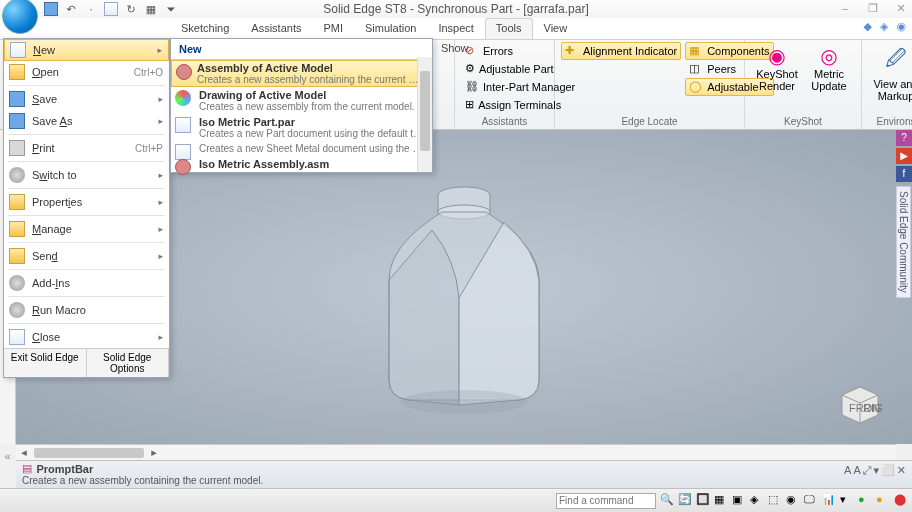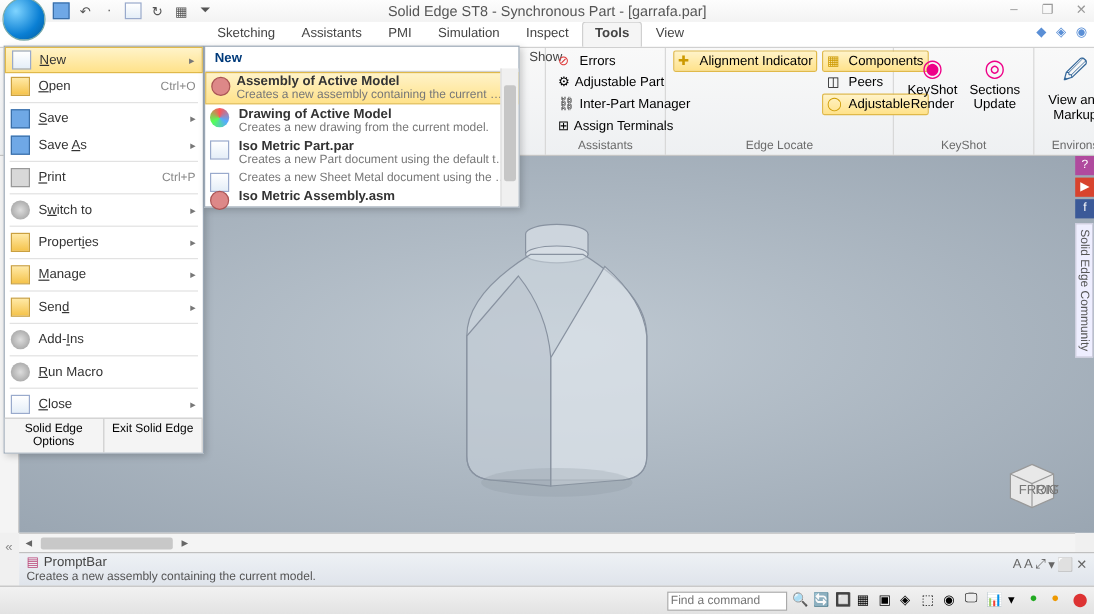--- a/index.html
+++ b/index.html
@@ -8,21 +8,21 @@
 .titlebar { height:18px; background:linear-gradient(#fdfdfd,#f3f3f3); display:flex; align-items:center; position:relative; }
 .app-btn { width:36px; height:36px; position:absolute; left:2px; top:-2px; z-index:50; border-radius:50%; background:radial-gradient(circle at 30% 30%, #7fd4ff, #0a7fd4 60%, #045a9a); border:1px solid #7aa; }
 .qat { margin-left:44px; display:flex; gap:6px; align-items:center; }
 .qat-ic { width:14px; height:14px; display:flex; align-items:center; justify-content:center; color:#555; }
 .title { position:absolute; left:0; right:0; text-align:center; color:#555; font-size:12px; pointer-events:none; }
 .win-controls { position:absolute; right:4px; top:2px; display:flex; gap:14px; color:#999; }
 .win-controls span { width:14px; text-align:center; }
 
 .ribbon-tabs { height:22px; background:#fff; border-bottom:1px solid #d0d0d0; display:flex; padding-left:170px; gap:0; }
 .tab { padding:3px 10px 0; color:#444; border:1px solid transparent; border-bottom:none; }
-.tab.active { background:#f5f5f5; border-color:#d0d0d0; border-radius:3px 3px 0 0;font-weight:bold; }
+.tab.active { background:#f5f5f5; border-color:#d0d0d0; border-radius:3px 3px 0 0; }
 .rib-mini { position:absolute; right:6px; top:20px; display:flex; gap:8px; color:#5a8fd6; }
 
 .ribbon { height:90px; background:linear-gradient(#f9f9f9,#eef0f2); border-bottom:1px solid #c5c5c5; display:flex; padding-left:435px; }
 .rgroup { border-right:1px solid #d8d8d8; padding:2px 6px; display:flex; flex-direction:column; }
 .rgroup-title { text-align:center; color:#6a6a6a; font-size:10px; margin-top:auto; padding-top:2px; }
 .rrow { display:flex; align-items:center; gap:4px; padding:1px 3px; border:1px solid transparent; border-radius:2px; white-space:nowrap; }
 .rrow.hl { background:linear-gradient(#fff3c9,#ffe28a); border:1px solid #e0b94a; }
 .rcol { display:flex; flex-direction:column; align-items:center; padding:2px 4px; }
 .rI { width:14px; height:14px; display:inline-block; }
 
@@ -48,21 +48,21 @@
 .smi-ic { position:absolute; left:4px; top:3px; width:16px; height:16px; }
 .sub-sb { position:absolute; right:0; top:18px; bottom:0; width:15px; background:#f0f0f0; border-left:1px solid #ddd; }
 .sub-sb .th { position:absolute; left:2px; right:2px; top:14px; height:80px; background:#c6c6c6; border-radius:2px; }
 
 
 .viewport { position:absolute; left:16px; right:0; top:130px; bottom:68px; background:radial-gradient(ellipse at center,#bfc9d2,#9aa6b2); }
 .vp-vbar { position:absolute; left:0; top:130px; bottom:68px; width:16px; background:#f4f4f4; border-right:1px solid #ccc; }
 .vp-hbar { position:absolute; left:16px; right:16px; bottom:52px; height:16px; background:#f4f4f4; border-top:1px solid #ccc; display:flex; align-items:center; }
 .vp-hbar .a { width:16px; text-align:center; color:#666; }
 .prompt { position:absolute; left:16px; right:0; bottom:24px; height:28px; background:linear-gradient(#eef1f5,#dfe4eb); border-top:1px solid #c0c0c0; padding:1px 6px; }
-.prompt-title { font-weight:400; color:#444; font-size:11px; }
+.prompt-title { font-weight:700; color:#444; font-size:11px; }
 .prompt-sub { color:#555; font-size:10px; }
 .prompt-r { position:absolute; right:6px; top:3px; display:flex; gap:2px; color:#666; font-size:10px; }
 .statusbar { position:absolute; left:0; right:0; bottom:0; height:24px; background:linear-gradient(#f2f2f2,#e2e2e2); border-top:1px solid #c0c0c0; display:flex; align-items:center; }
 .stat-center { position:absolute; left:0; right:0; text-align:center; color:#555; }
 .search { margin-left:auto; margin-right:4px; display:flex; align-items:flex-start; gap:4px; }
 .search input { width:100px; height:16px; border:1px solid #aaa; font-size:10px; padding:0 2px; }
 .sb-ic { width:14px; height:14px; }
 
 
 .tree { position:absolute; left:40px; top:338px; font-size:10px; color:#333; z-index:5; }
@@ -171,21 +171,21 @@
     <div class="rgroup-title">Edge Locate</div>
   </div>
   <div class="rgroup">
     <div style="display:flex">
       <div class="rcol">
           <span style="font-size:20px;color:#e08">◉</span>
           <span style="text-align:center;width:44px">KeyShot Render</span>
         </div>
       <div class="rcol">
           <span style="font-size:20px;color:#e08">◎</span>
-          <span style="text-align:center;width:44px">Sections Update</span>
+          <span style="text-align:center;width:44px">Metric Update</span>
         </div>
     </div>
     <div class="rgroup-title">KeyShot</div>
   </div>
   <div class="rgroup">
     <div class="rcol">
         <span style="font-size:20px;color:#369">🖉</span>
         <span style="text-align:center;width:48px">View and Markup</span>
       </div>
     <div class="rgroup-title">Environs</div>
@@ -291,36 +291,36 @@
       <span class="mi-ic ic-gear sq"></span>
       <span><u>R</u>un Macro</span>
     </div>
   <div class="mi-sep"></div>
   <div class="mi">
       <span class="mi-ic ic-doc sq"></span>
       <span><u>C</u>lose</span>
       <span class="arr">▸</span>
     </div>
   <div class="appmenu-footer">
+    <div>Exit Solid Edge</div>
     <div>Solid Edge Options</div>
-    <div>Exit Solid Edge</div>
   </div>
 </div>
 
 <div class="submenu">
   <div class="submenu-h">New</div>
   <div class="smi hl">
     <span class="smi-ic ic-asmb sq"></span>
     <div class="t">Assembly of Active Model</div>
     <div class="d">Creates a new assembly containing the current m…</div>
   </div>
   <div class="smi">
     <span class="smi-ic ic-draw sq"></span>
     <div class="t">Drawing of Active Model</div>
-    <div class="d">Creates a new drawing from the current model.</div>
+    <div class="d">Creates a new assembly from the current model.</div>
   </div>
   <div class="smi">
     <span class="smi-ic ic-doc sq"></span>
     <div class="t">Iso Metric Part.par</div>
     <div class="d">Creates a new Part document using the default te…</div>
   </div>
   <div class="smi">
     <span class="smi-ic ic-doc sq"></span>
     <div class="d">Creates a new Sheet Metal document using the de…</div>
   </div>

